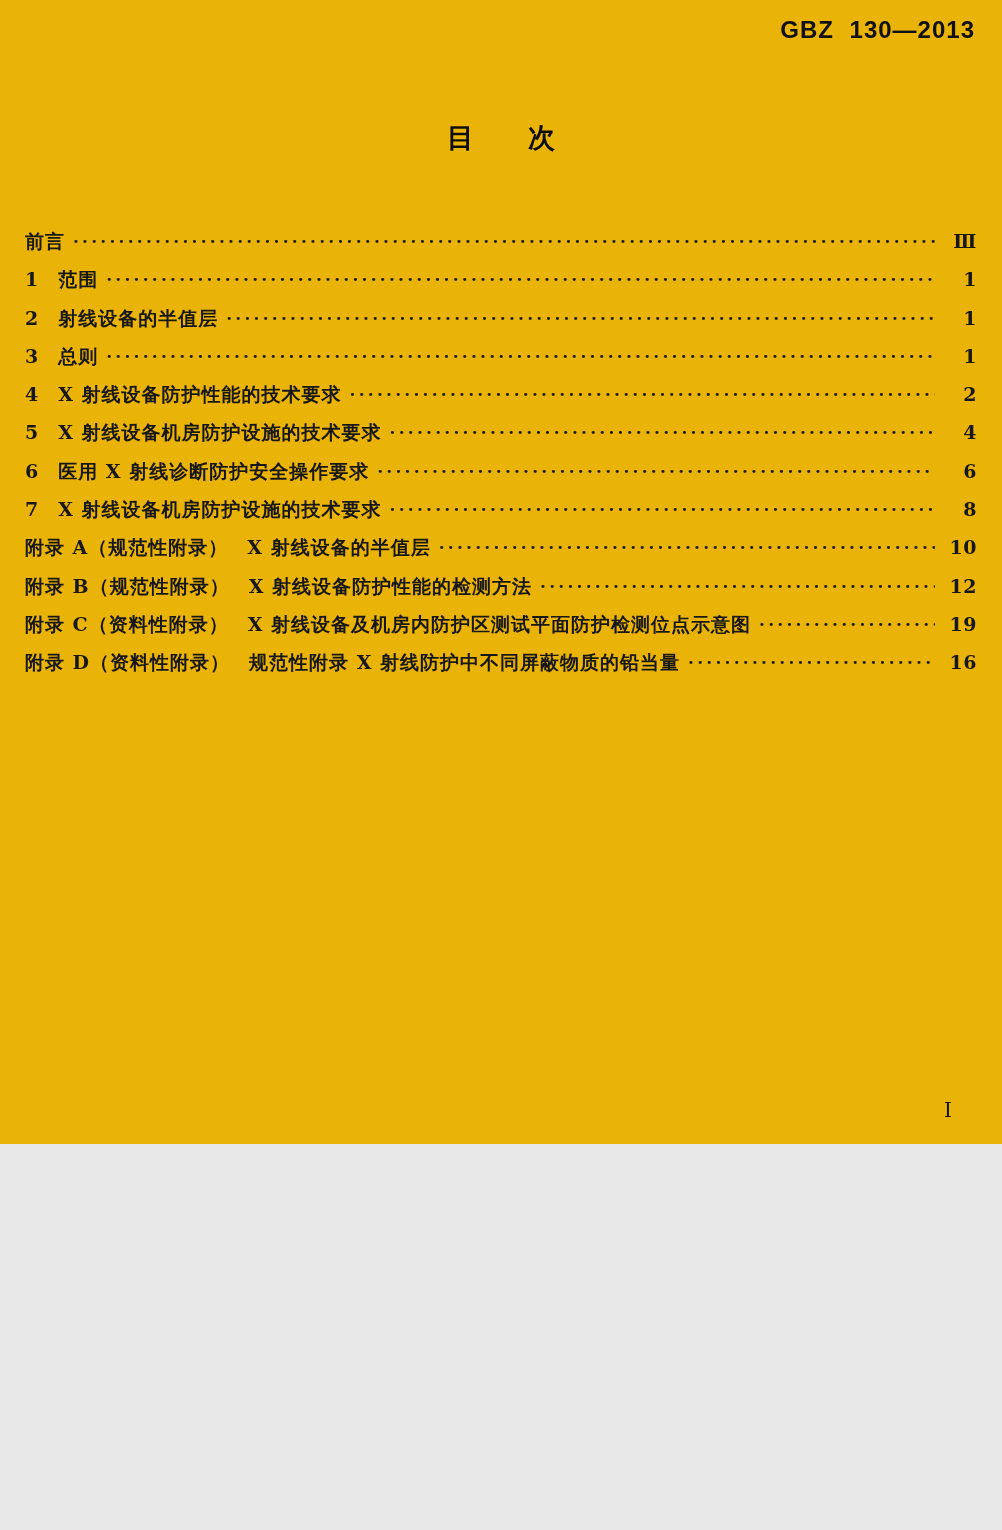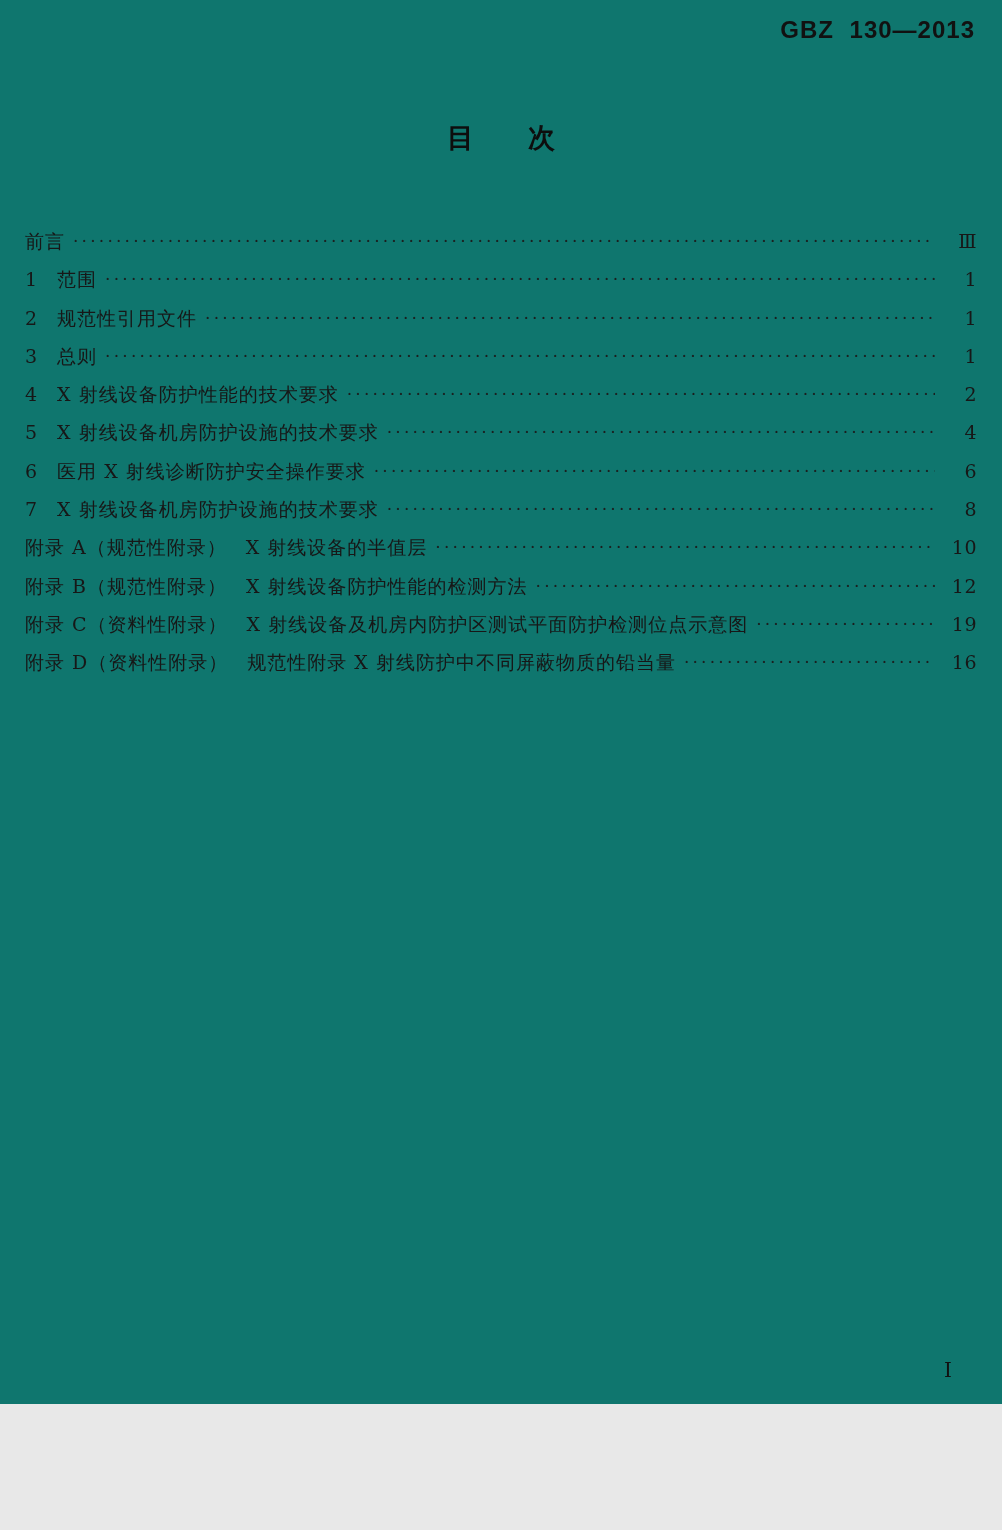--- a/index.html
+++ b/index.html
@@ -3,23 +3,23 @@
 <meta charset="utf-8">
 <style>
   html, body {
     margin: 0;
     padding: 0;
     background: #e8e8e8;
   }
   .page {
     position: relative;
     width: 1002px;
-    height: 1404px;
+    height: 1144px;
     margin: 0 auto;
-    background: #0f766e;
+    background: #eab308;
     color: #141414;
     font-family: "DejaVu Serif", "Liberation Serif", serif;
     overflow: hidden;
   }
   .header-code {
     position: absolute;
     top: 16px;
     right: 27px;
     font-family: "Liberation Sans", "DejaVu Sans", sans-serif;
     font-weight: 700;
@@ -47,20 +47,21 @@
     left: 25px;
     right: 25px;
   }
   .toc-row {
     display: flex;
     align-items: center;
     height: 38.3px;
     line-height: 38.3px;
     font-size: 19px;
     color: #171717;
+    font-weight: bold;
   }
   .toc-num {
     flex: 0 0 auto;
     margin-right: 19px;
     white-space: pre;
     letter-spacing: 1px;
   }
   .toc-num:empty { display: none; }
   .toc-label {
     flex: 0 0 auto;
@@ -113,21 +114,21 @@
 
   <div class="toc-row">
     <span class="toc-num">1</span>
     <span class="toc-label">范围</span>
     <span class="toc-dots"></span>
     <span class="toc-page">1</span>
   </div>
 
   <div class="toc-row">
     <span class="toc-num">2</span>
-    <span class="toc-label">规范性引用文件</span>
+    <span class="toc-label">射线设备的半值层</span>
     <span class="toc-dots"></span>
     <span class="toc-page">1</span>
   </div>
 
   <div class="toc-row">
     <span class="toc-num">3</span>
     <span class="toc-label">总则</span>
     <span class="toc-dots"></span>
     <span class="toc-page">1</span>
   </div>

